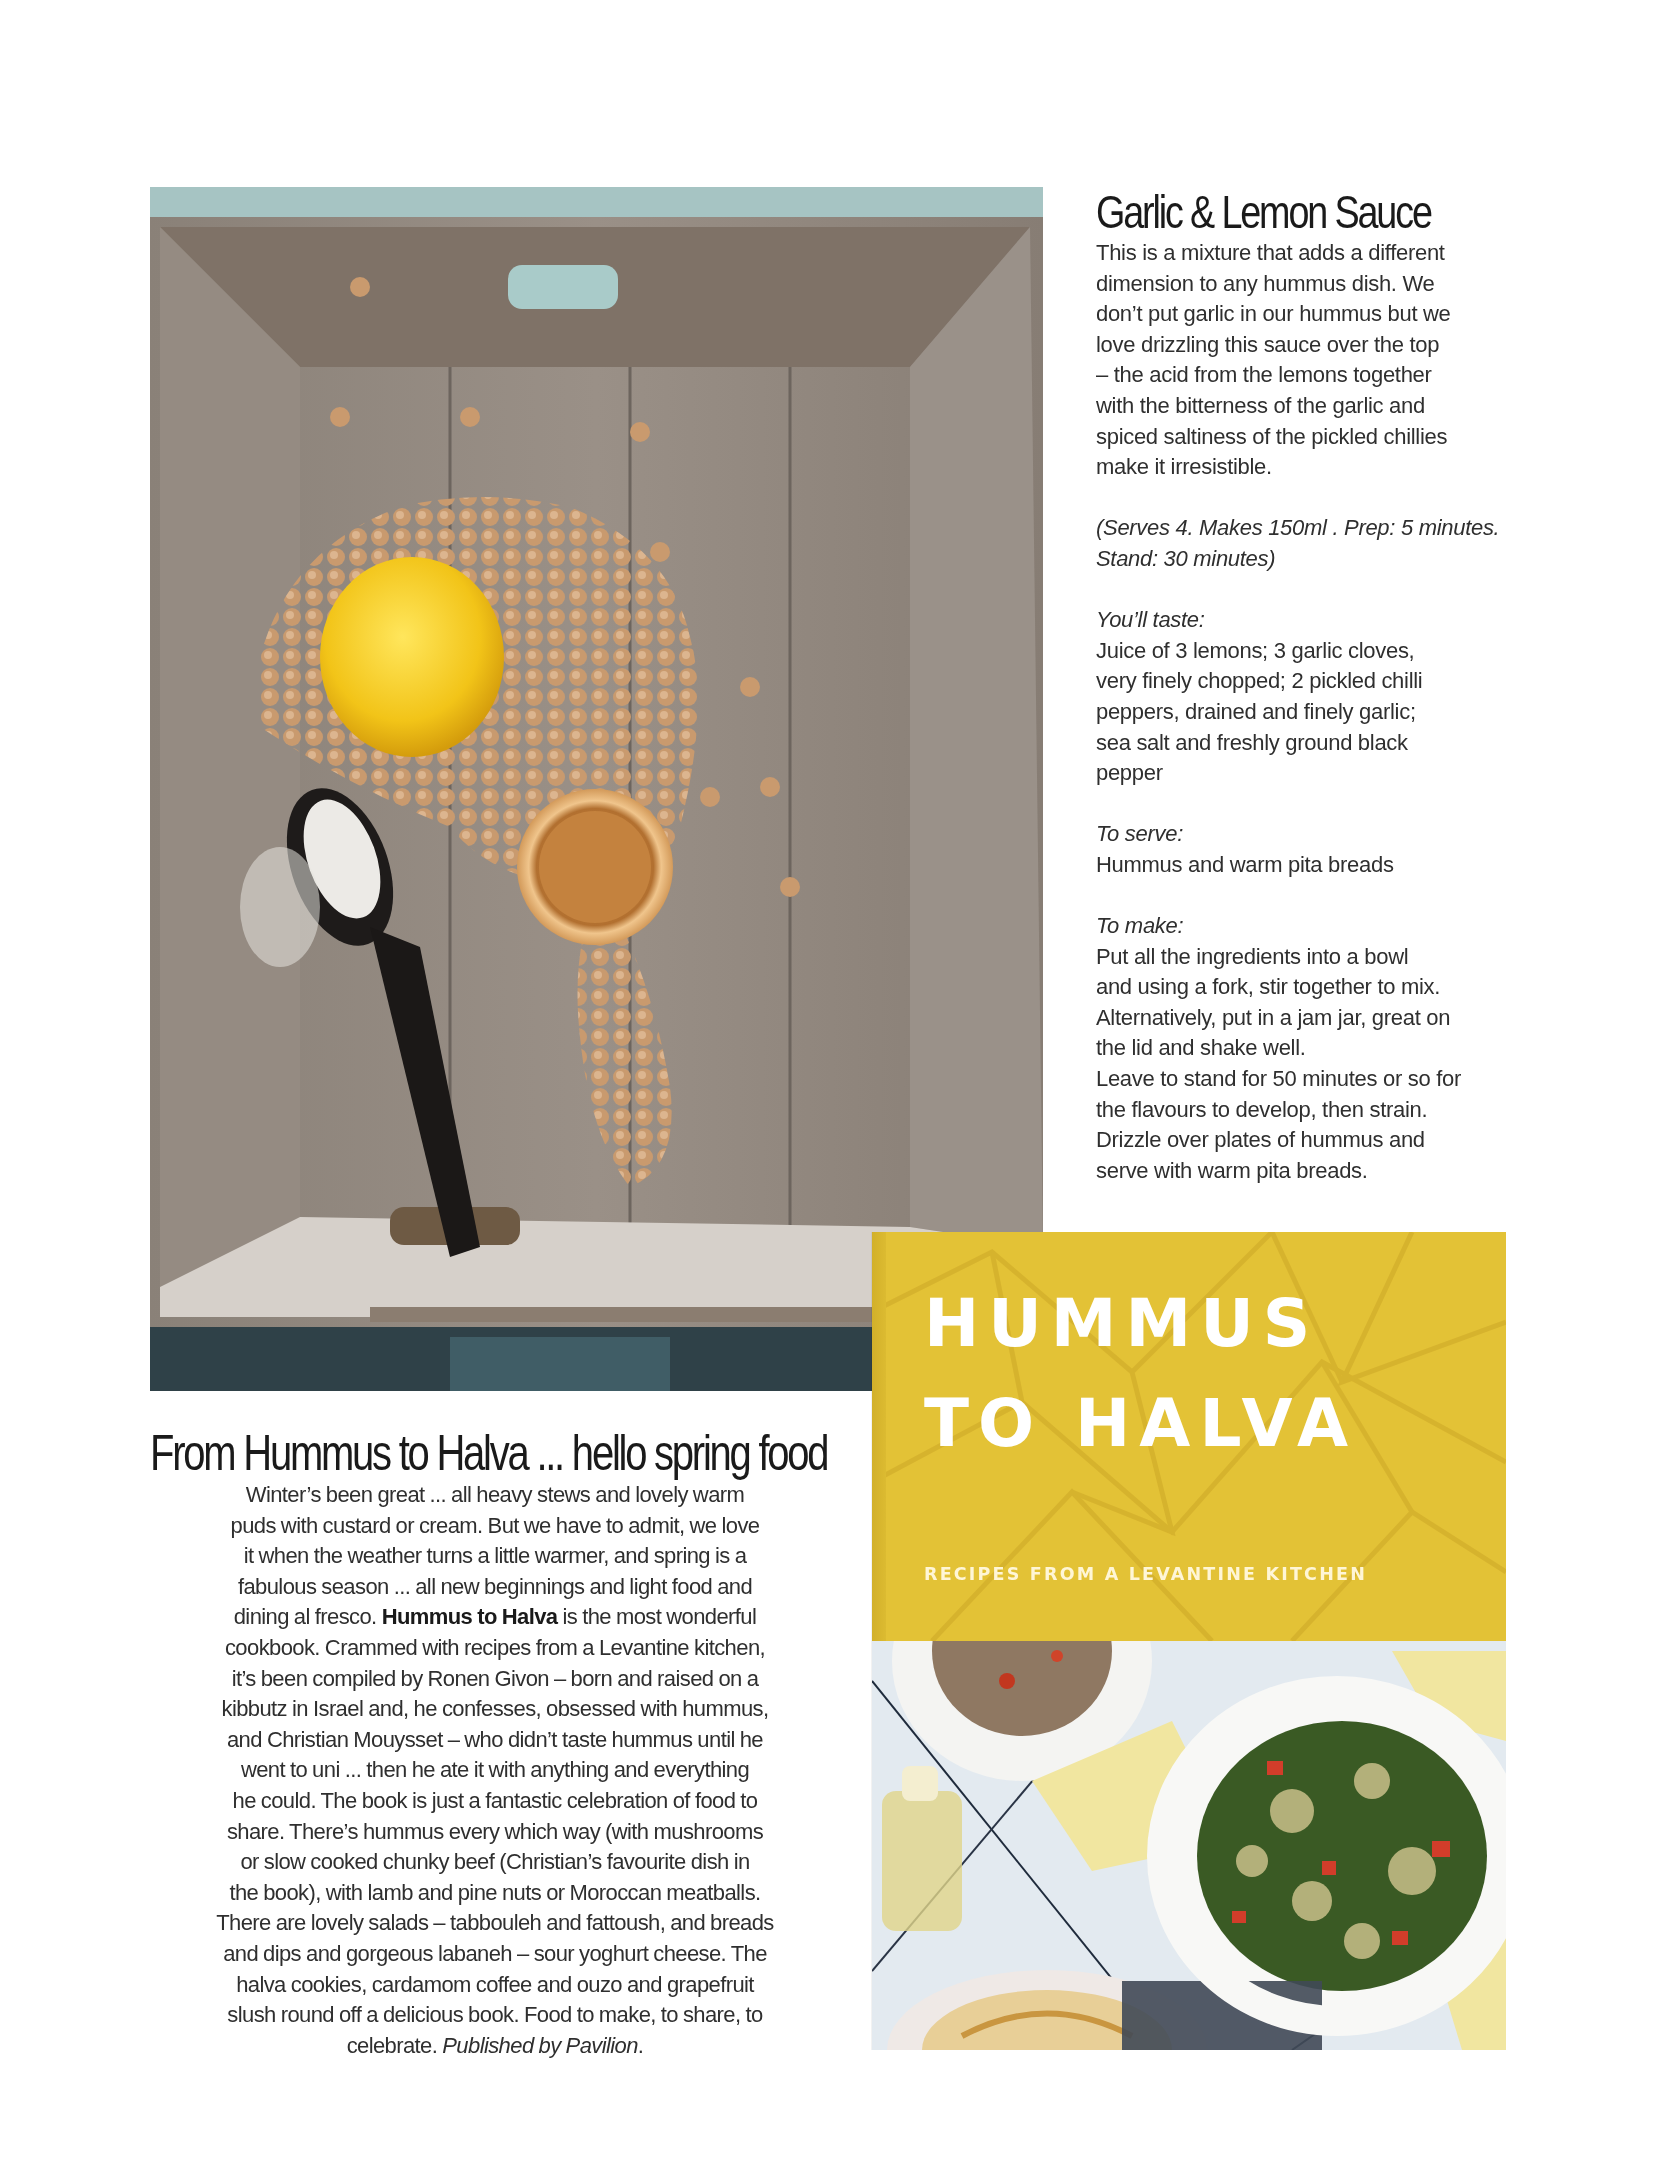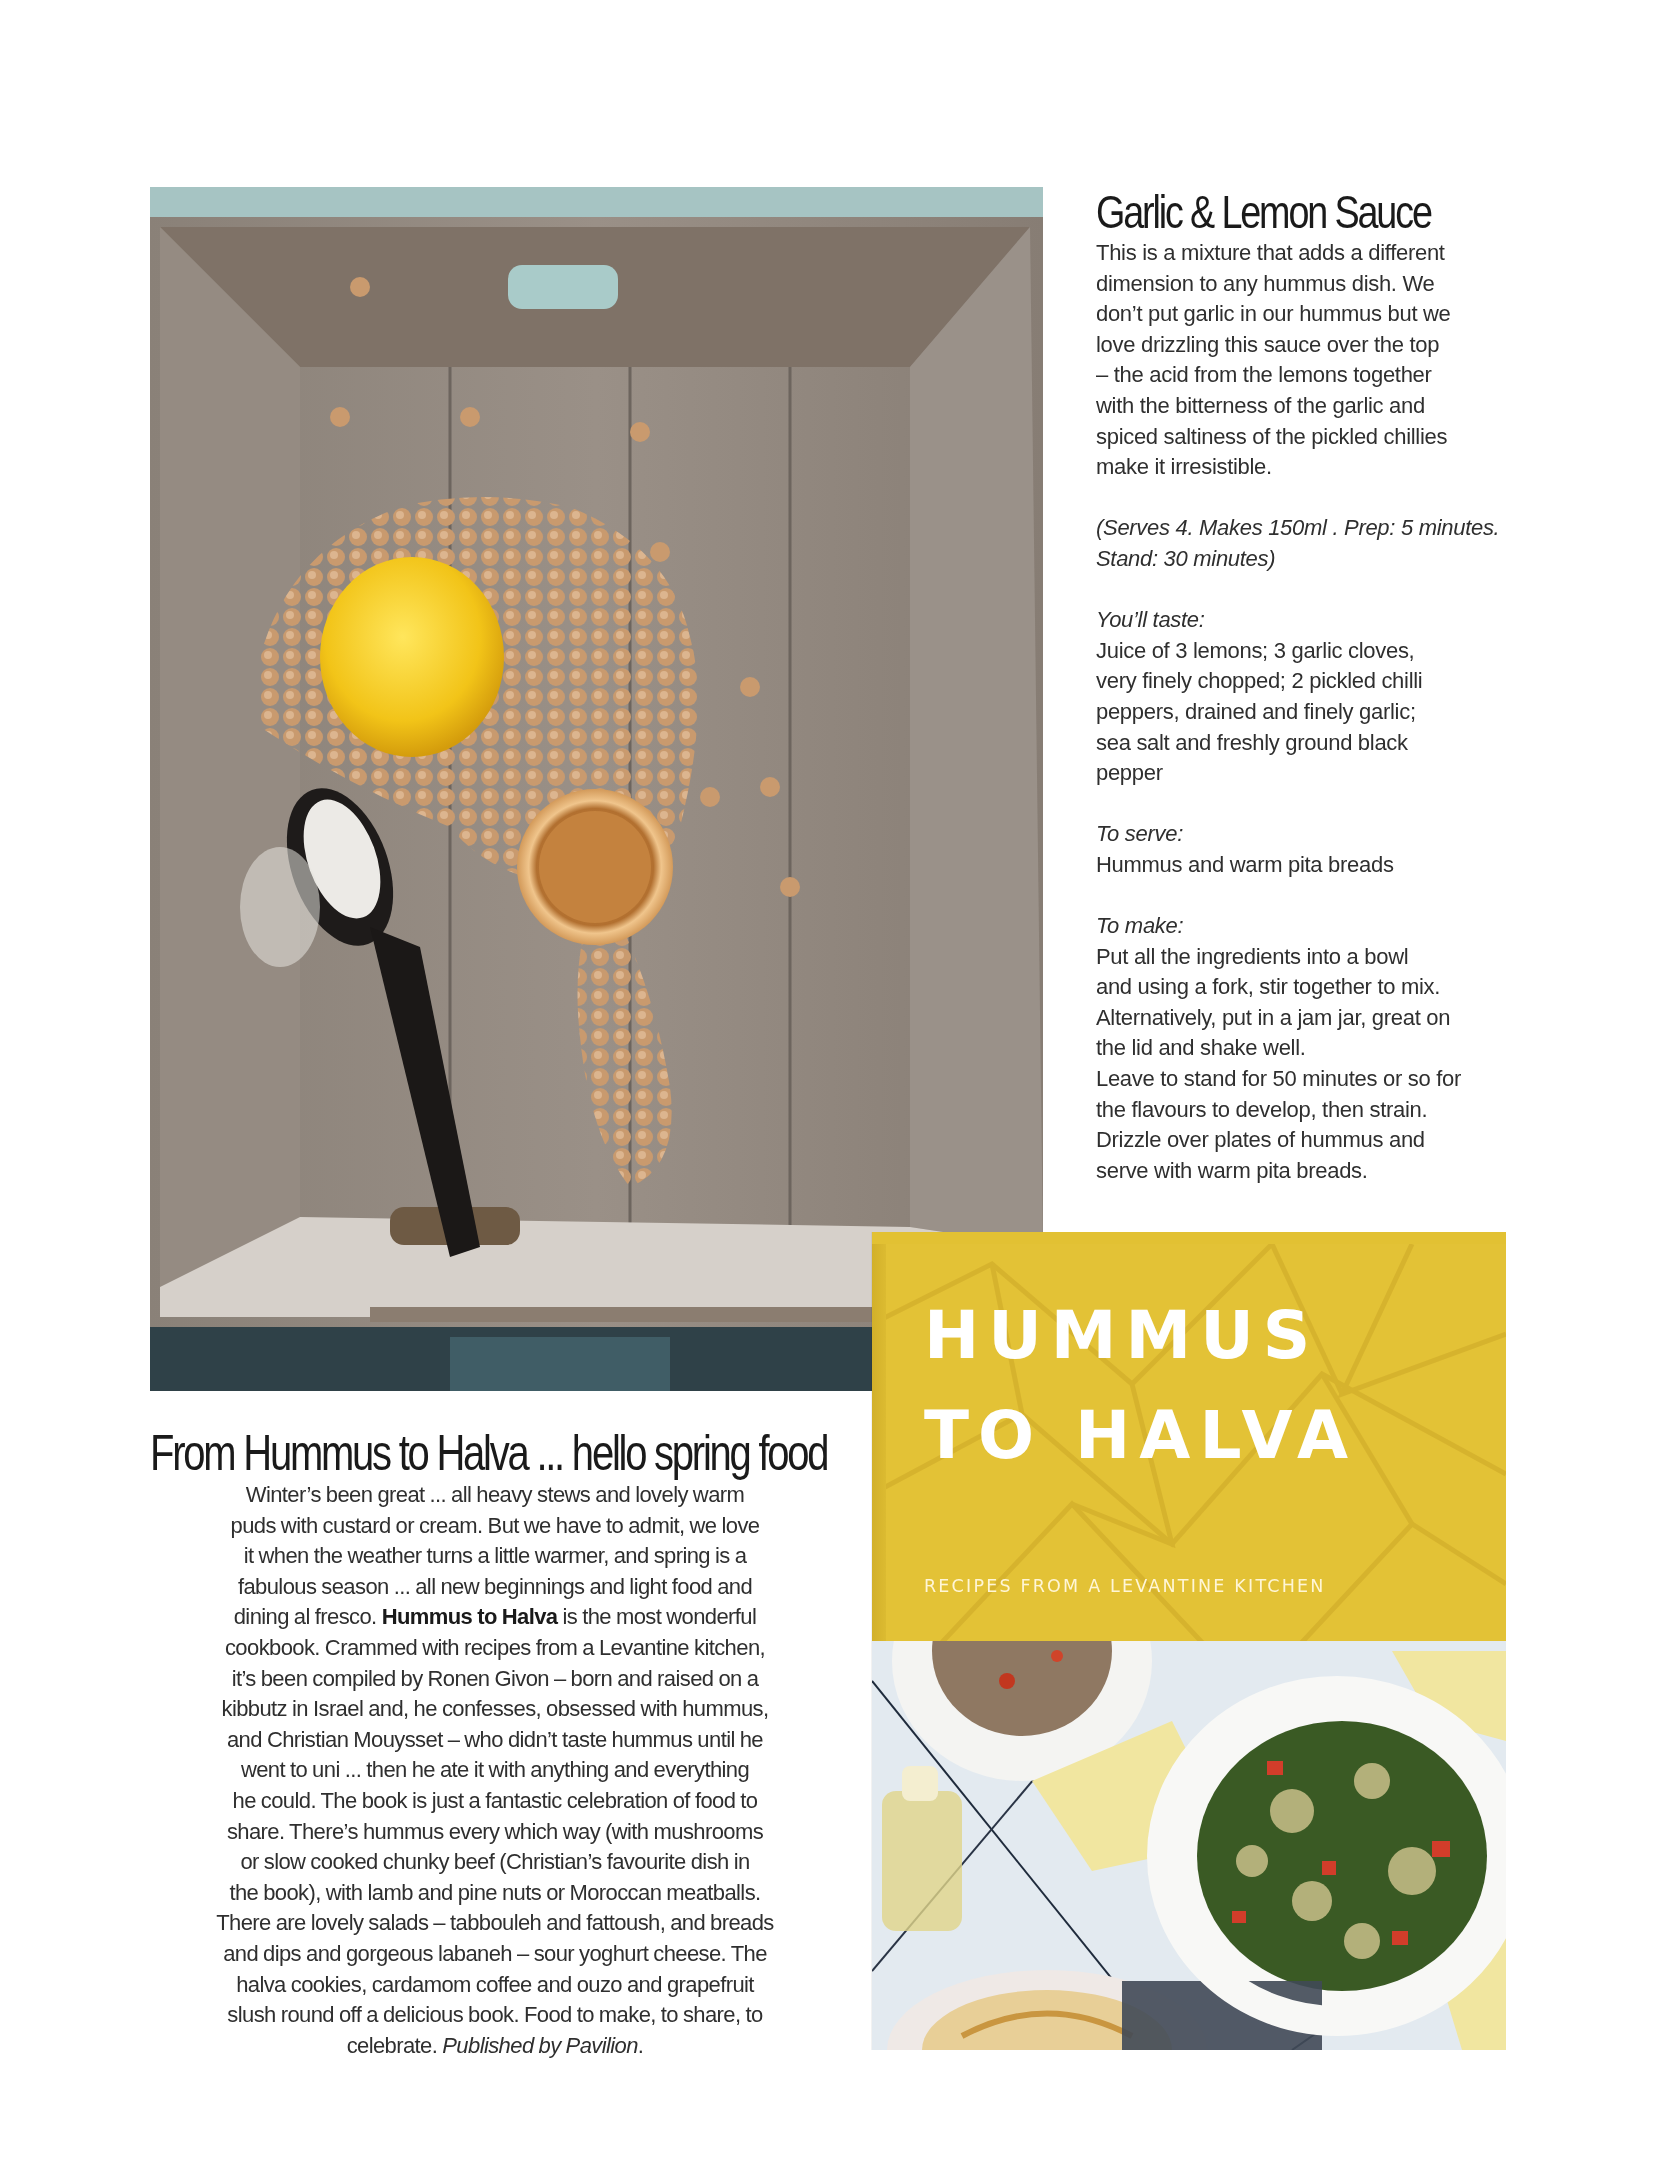--- a/index.html
+++ b/index.html
@@ -89,21 +89,21 @@
       left: 872px;
       top: 1232px;
       width: 634px;
       height: 818px;
       overflow: hidden;
       background: #e2c133;
       box-shadow: -1px 0 0 rgba(0,0,0,0.05);
     }
     .cover-top {
       position: absolute;
-      left: 0; top: 12px;
+      left: 0; top: 0;
       width: 634px; height: 409px;
       background: #e3c236;
     }
     .cover-top svg.pattern {
       position: absolute; left: 0; top: 0;
       width: 634px; height: 409px;
     }
     .cover-spine {
       position: absolute; left: 0; top: 0;
       width: 14px; height: 409px;
@@ -120,21 +120,21 @@
       line-height: 100px;
       letter-spacing: 9px;
       margin: 0;
     }
     .cover-subtitle {
       position: absolute;
       left: 52px;
       top: 332px;
       color: #fff6d6;
       font-family: "DejaVu Sans", sans-serif;
-      font-weight: normal;
+      font-weight: bold;
       font-size: 17.5px;
       letter-spacing: 2.2px;
       white-space: nowrap;
     }
     .cover-photo {
       position: absolute;
       left: 0; top: 409px;
       width: 634px; height: 409px;
       background: #dfe6ec;
     }

